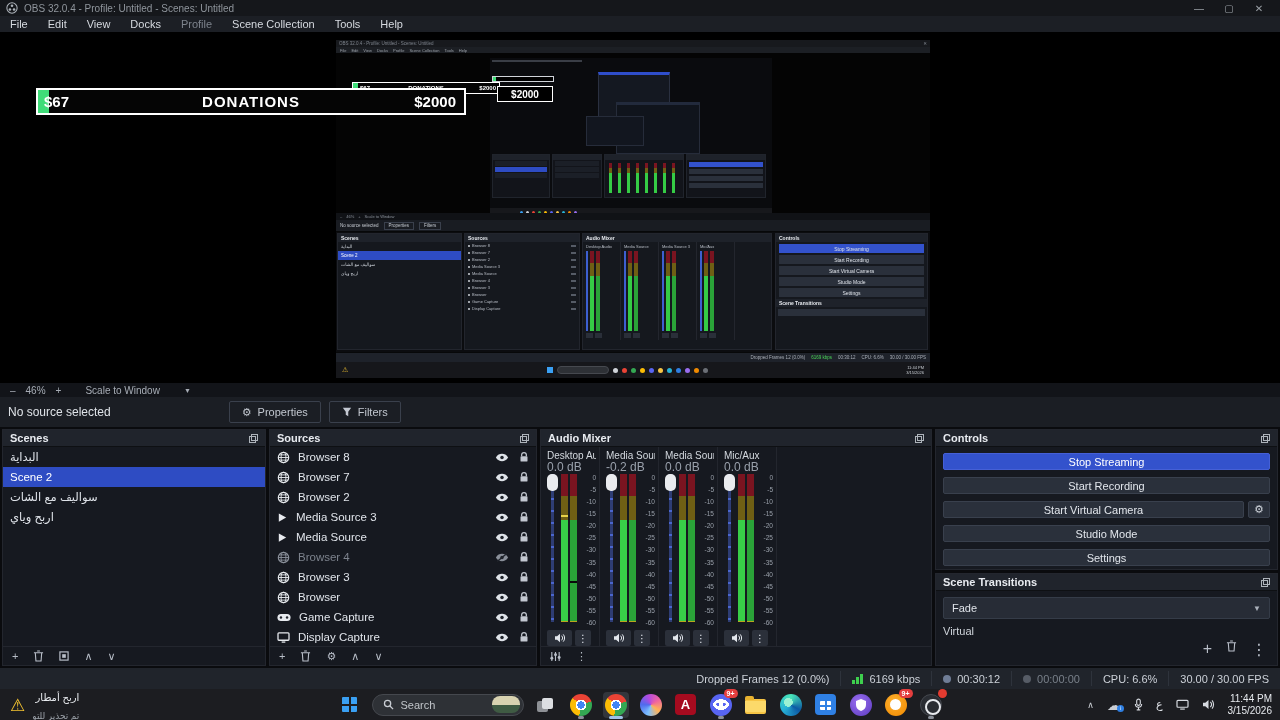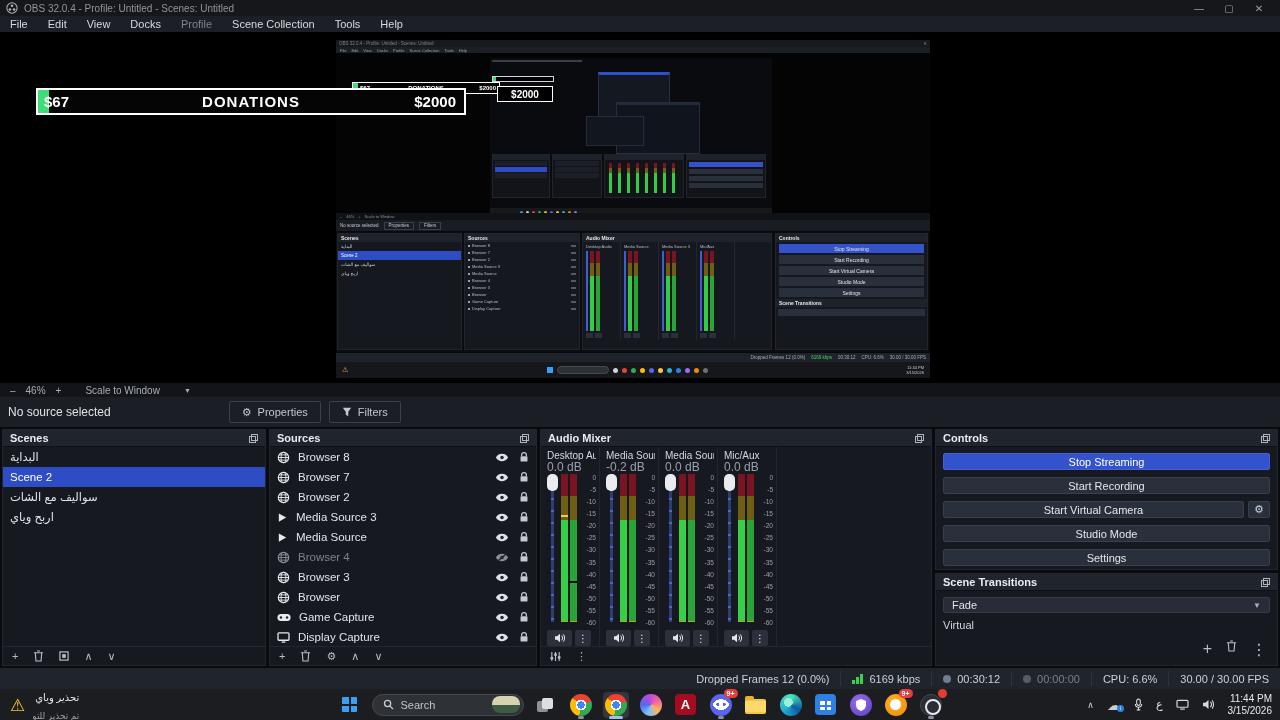--- a/index.html
+++ b/index.html
@@ -163,21 +163,21 @@
   
   .cbtn { height:17px; background:#2a303b; border:1px solid #39404d; border-radius:2px; color:#e2e6ec;
     font-size:11px; display:flex; align-items:center; justify-content:center; margin:0 7px 7px; }
   .cbtn.primary { background:#3352cc; border-color:#4560d6; color:#fff; }
   .vc-row { display:flex; margin:0 7px 7px; gap:4px; }
   .vc-row .cbtn { flex:1; margin:0; }
   .vc-row .sq { width:22px; height:17px; background:#2a303b; border:1px solid #39404d; border-radius:2px;
     display:flex; align-items:center; justify-content:center; color:#cfd4db; font-size:11px; }
 
   
-  .tsel { height:16px; background:#272c36; border:1px solid #353c48; border-radius:2px; margin:6px 7px;
+  .tsel { height:22px; background:#272c36; border:1px solid #353c48; border-radius:2px; margin:6px 7px;
     display:flex; align-items:center; padding:0 8px; font-size:11px; color:#dfe3e9; }
   .tsel .arr { margin-left:auto; font-size:8px; color:#aab0ba; }
   .trow { display:flex; align-items:center; margin:0 7px; font-size:11px; color:#cfd4db; }
   .trow .tin { flex:1; margin-left:8px; height:18px; background:#272c36; border:1px solid #353c48; border-radius:2px;
     display:flex; align-items:center; padding:0 10px; color:#e2e6ec; }
   .trow .spin { margin-left:auto; display:flex; flex-direction:column; font-size:6px; color:#aab0ba; line-height:5px; }
   .ttool { margin-top:auto; display:flex; justify-content:flex-end; gap:14px; padding:0 10px 6px; color:#b7bdc7; }
 
   
   .statusbar { position:absolute; left:0; top:668px; width:1280px; height:21px; background:#20242b;
@@ -1025,21 +1025,21 @@
     </span>
   <span class="seg">
       <span>30.00 / 30.00 FPS</span>
     </span>
 </div>
 
 <div class="taskbar">
   <div class="tb-note">
     <span class="warn glyph">⚠</span>
     <span class="txt">
-      <span class="l1">تحذير وياي</span><br>
+      <span class="l1">اربح أمطار</span><br>
       <span class="l2">تم تحذير للتو</span>
     </span>
   </div>
 
   <div class="tb-center">
     <div class="tk">
         <span class="ic-start"></span>
       </div>
     <div class="search-pill">
       <svg viewBox="0 0 12 12" width="11" height="11">

